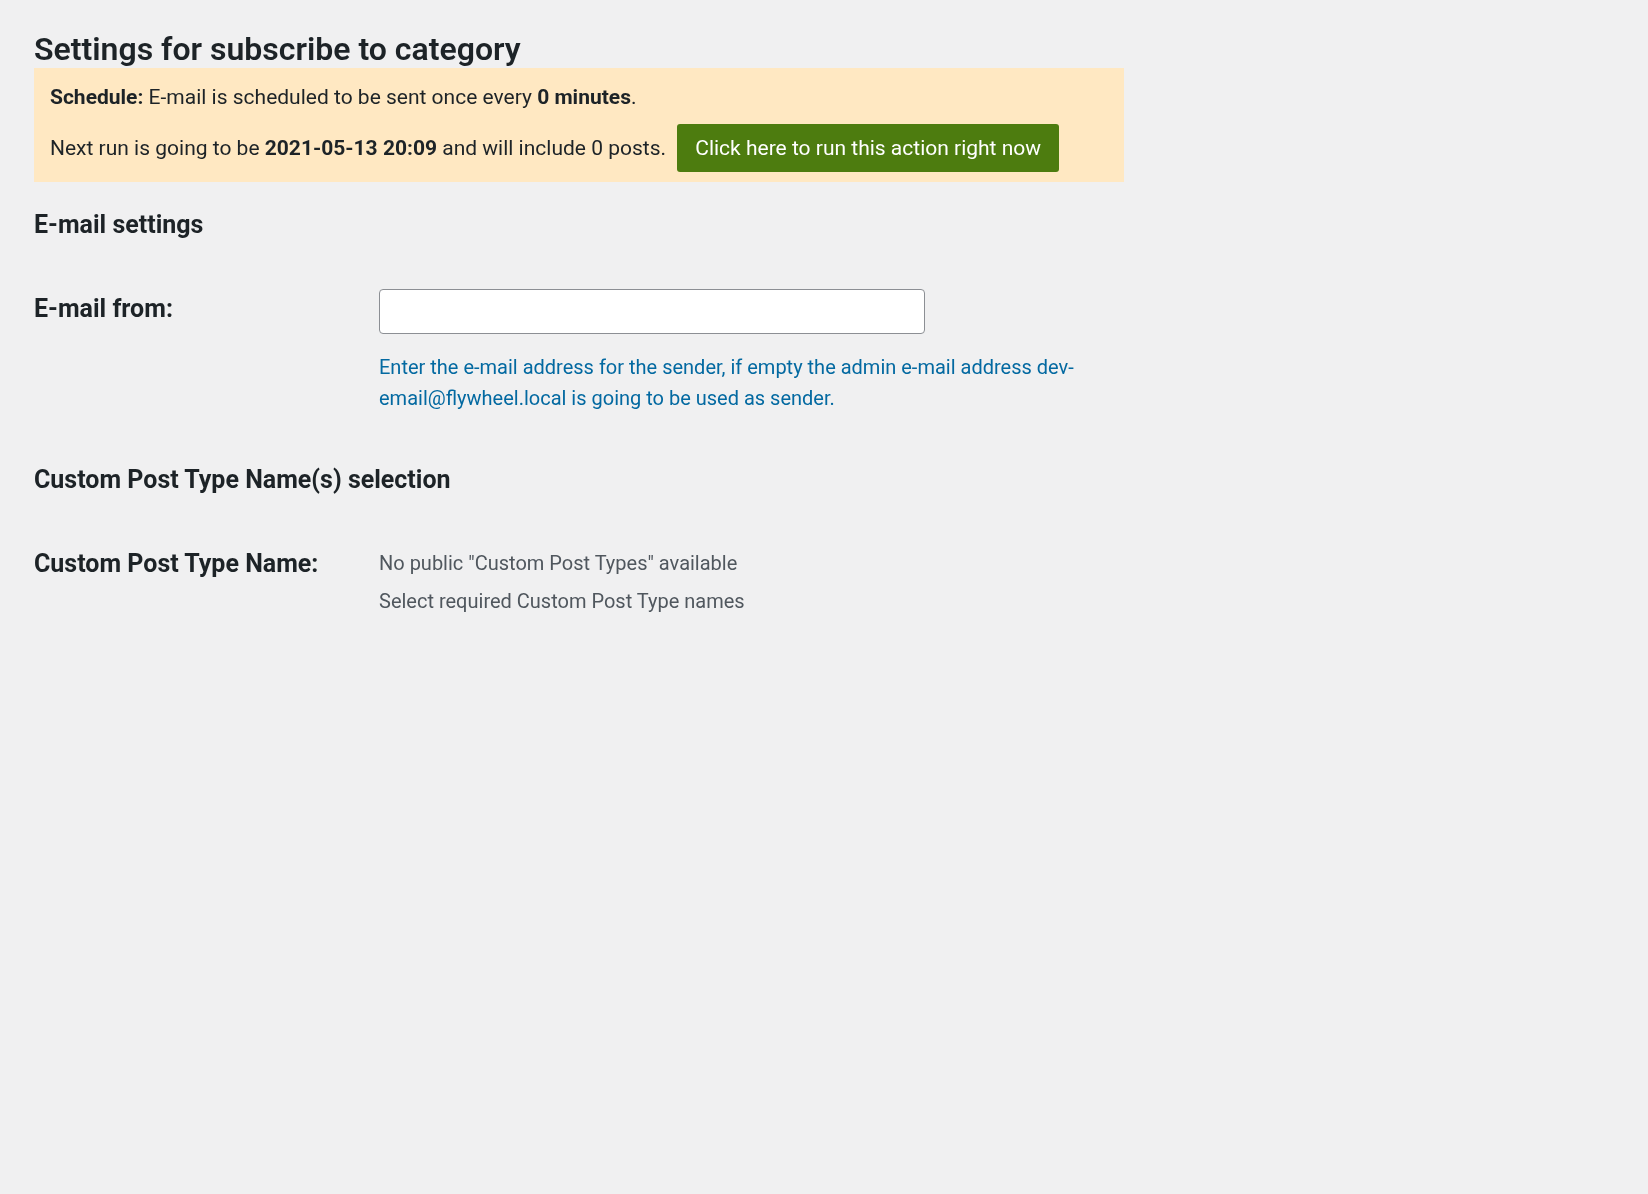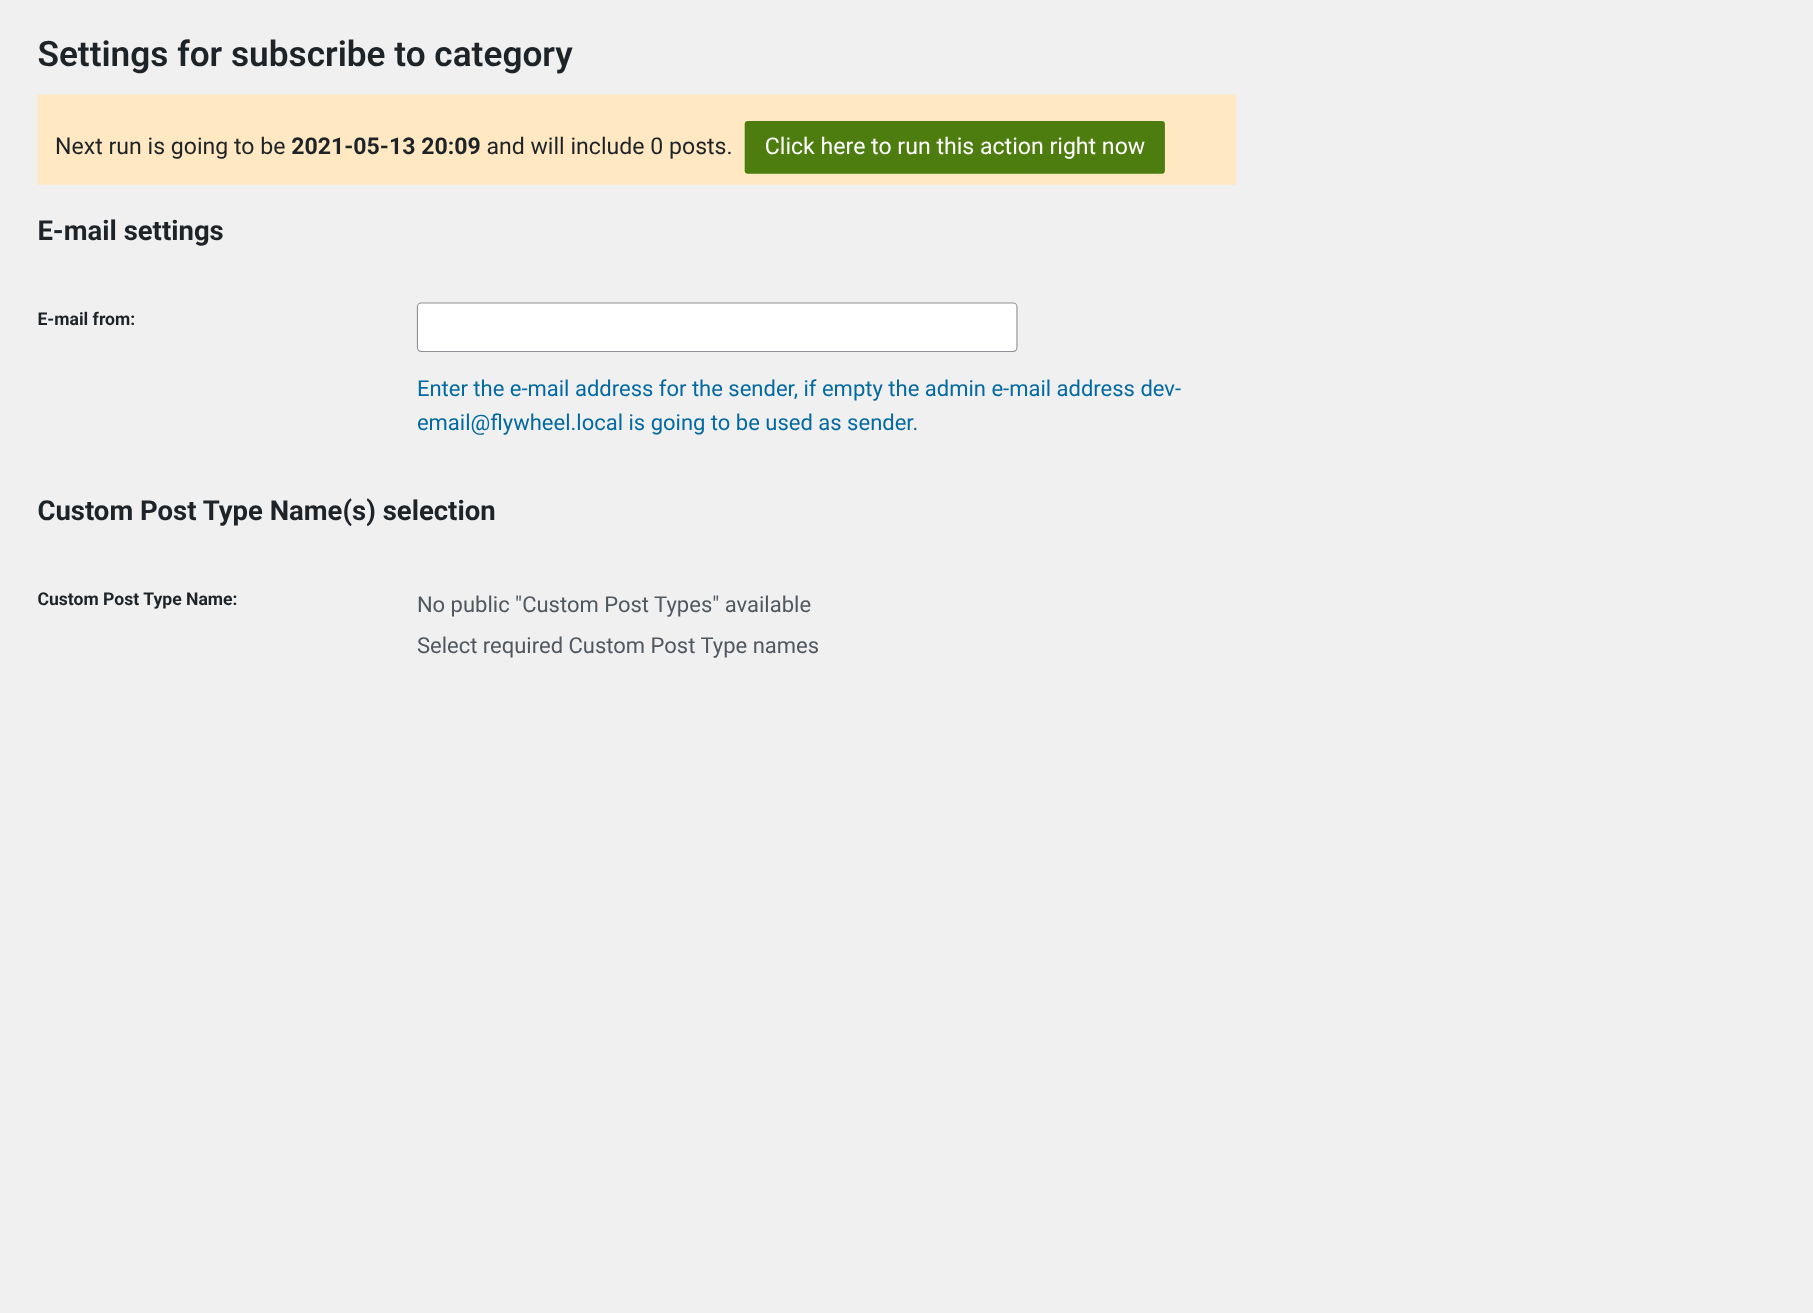--- a/index.html
+++ b/index.html
@@ -6,21 +6,20 @@
     body {
       background: #f0f0f1;
       font-family: -apple-system, BlinkMacSystemFont, "Segoe UI", Roboto, "Helvetica Neue", Arial, sans-serif;
       color: #1d2327;
       padding: 30px 34px;
     }
     h1.page-title {
       font-size: 32px;
       font-weight: 600;
       color: #1d2327;
-      margin-bottom: 18px;
     }
     .notice {
       background: #ffe8c2;
       padding: 14px 16px 10px 16px;
       margin-bottom: 28px;
       max-width: 1090px;
       font-size: 21px;
       line-height: 1.5;
       color: #1d2327;
     }
@@ -46,21 +45,21 @@
     }
     table.form-table {
       width: 100%;
       max-width: 1220px;
       border-collapse: collapse;
     }
     table.form-table th {
       text-align: left;
       vertical-align: top;
       font-weight: 700;
-      font-size: 16px;
+      font-size: 25px;
       color: #1d2327;
       padding: 25px 10px 25px 0;
       width: 345px;
     }
     table.form-table td {
       vertical-align: top;
       padding: 20px 10px 25px 0;
       font-size: 20px;
       color: #50575e;
       line-height: 1.55;
@@ -90,20 +89,23 @@
       font-size: 20px;
       line-height: 1.9;
     }
   </style>
 </head>
 <body>
 
 <h1 class="page-title">Settings for subscribe to category</h1>
 
 <div class="notice">
+  <div>
+    <strong>Schedule:</strong><span> E-mail is scheduled to be sent once every </span><strong>0 minutes</strong><span>.</span>
+  </div>
   <div style="margin-top:10px;">
     <span>Next run is going to be </span><strong>2021-05-13 20:09</strong><span> and will include 0 posts. </span>
     <button class="run-now-btn">Click here to run this action right now</button>
   </div>
 </div>
 
 <h2 class="section-heading">E-mail settings</h2>
 
 <table class="form-table">
   <tbody>

